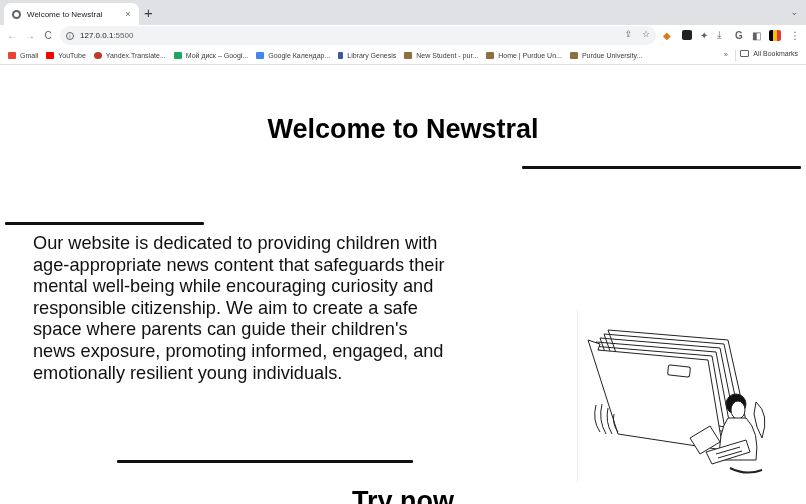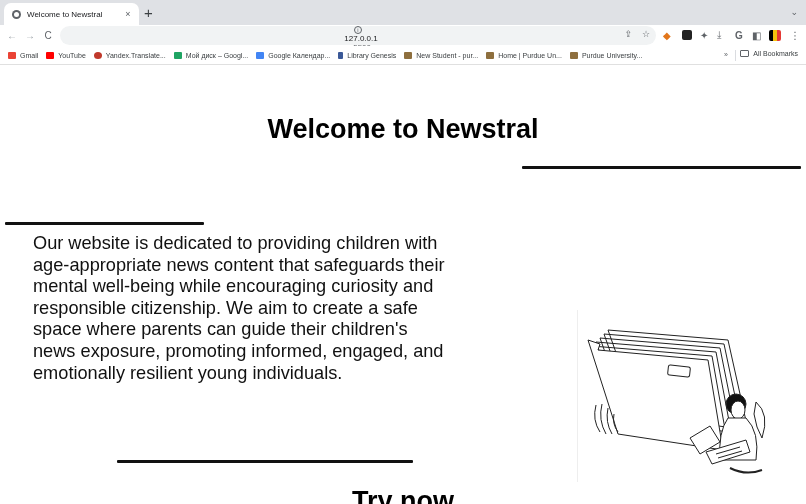--- a/index.html
+++ b/index.html
@@ -9,21 +9,21 @@
   .tab .fav { width: 9px; height: 9px; border-radius: 50%; background: #5f6368; margin-right: 6px; position: relative; }
   .tab .fav::after { content: ""; position: absolute; left: 2px; top: 2px; width: 5px; height: 5px; border-radius: 50%; background: #fff; }
   .tab .title { flex: 1; white-space: nowrap; overflow: hidden; }
   .tab .close { font-size: 9px; color: #5f6368; width: 10px; text-align: center; }
   .newtab { position: absolute; left: 144px; top: 5px; font-size: 15px; color: #3c4043; line-height: 16px; }
   .tabmenu { position: absolute; right: 8px; top: 7px; font-size: 9px; color: #5f6368; }
 
   .toolbar { position: absolute; left: 0; top: 25px; width: 806px; height: 21px; background: #fff; display: flex; align-items: center; }
   .navbtn { width: 18px; text-align: center; font-size: 10px; color: #9aa0a6; }
   .navbtn.reload { color: #5f6368; }
-  .omnibox { position: absolute; left: 60px; top: 1px; width: 596px; height: 19px; background: #f1f3f4; border-radius: 10px; display: flex; align-items: center; padding-left: 6px; font-size: 8px; color: #202124; flex-direction: column; }
+  .omnibox { position: absolute; left: 60px; top: 1px; width: 596px; height: 19px; background: #f1f3f4; border-radius: 10px; display: flex; align-items: center; padding-left: 6px; font-size: 8px; color: #202124; }
   .omnibox .info { width: 8px; height: 8px; border: 1px solid #5f6368; border-radius: 50%; font-size: 6px; line-height: 6px; text-align: center; color: #5f6368; margin-right: 6px; }
   .omnibox .host { color: #202124; }
   .omnibox .port { color: #5f6368; }
   .omni-icons { position: absolute; right: 6px; top: 3px; display: flex; gap: 10px; font-size: 9px; color: #5f6368; }
   .ext { position: absolute; top: 28px; height: 14px; font-size: 10px; display: flex; align-items: center; justify-content: center; }
 
   .bookmarks { position: absolute; left: 0; top: 46px; width: 806px; height: 19px; background: #fff; border-bottom: 1px solid #e0e0e0; display: flex; align-items: center; font-size: 7px; color: #3c4043; }
   .bm { display: flex; align-items: center; margin-left: 8px; white-space: nowrap; }
   .bm .ico { width: 8px; height: 7px; margin-right: 4px; border-radius: 1px; }
   .bm-more { position: absolute; right: 78px; top: 5px; font-size: 7px; color: #5f6368; }

